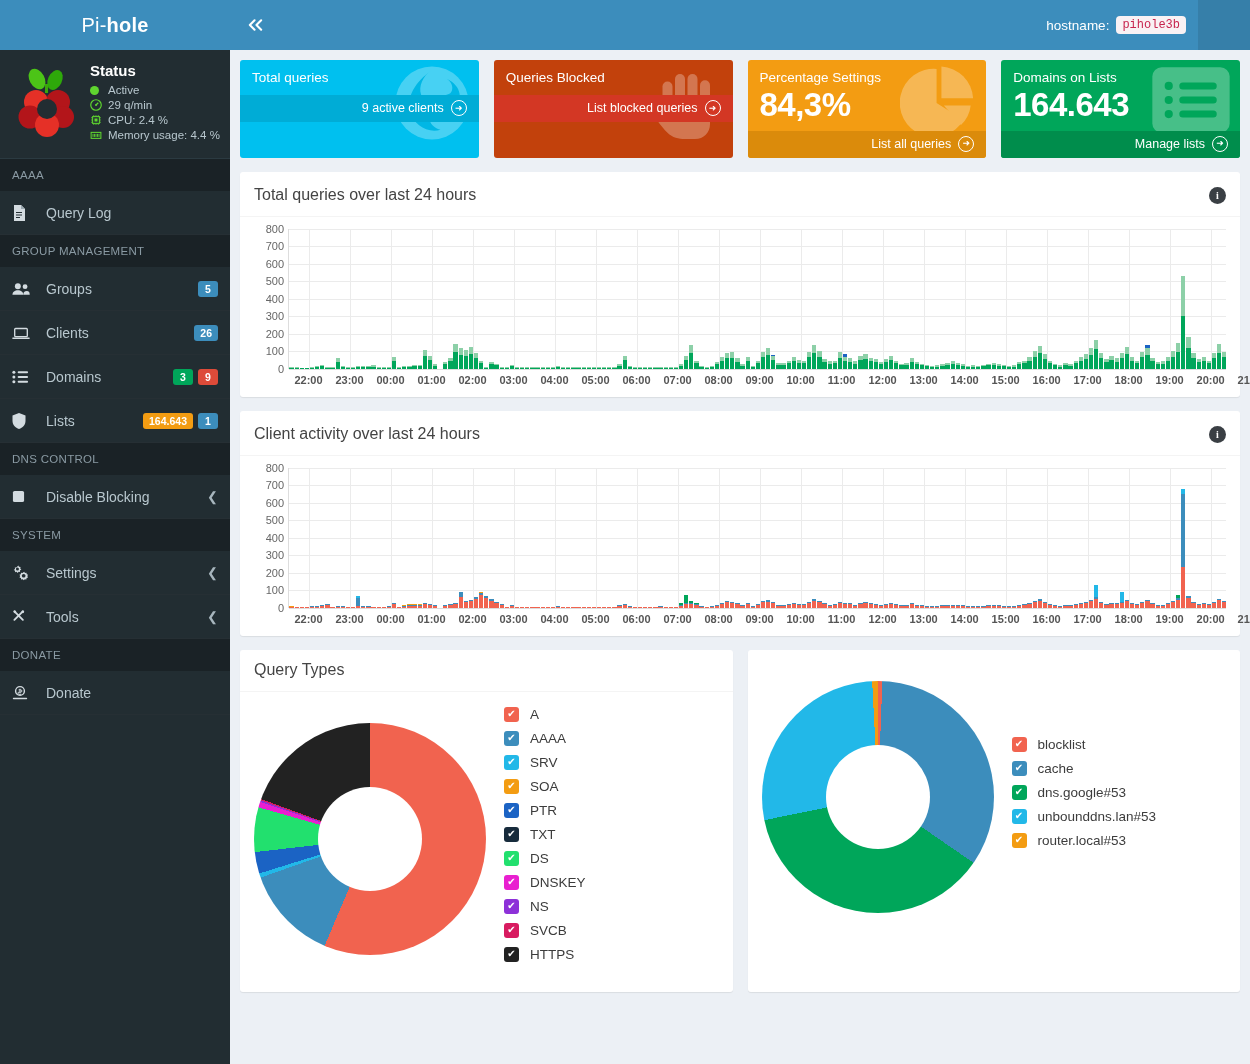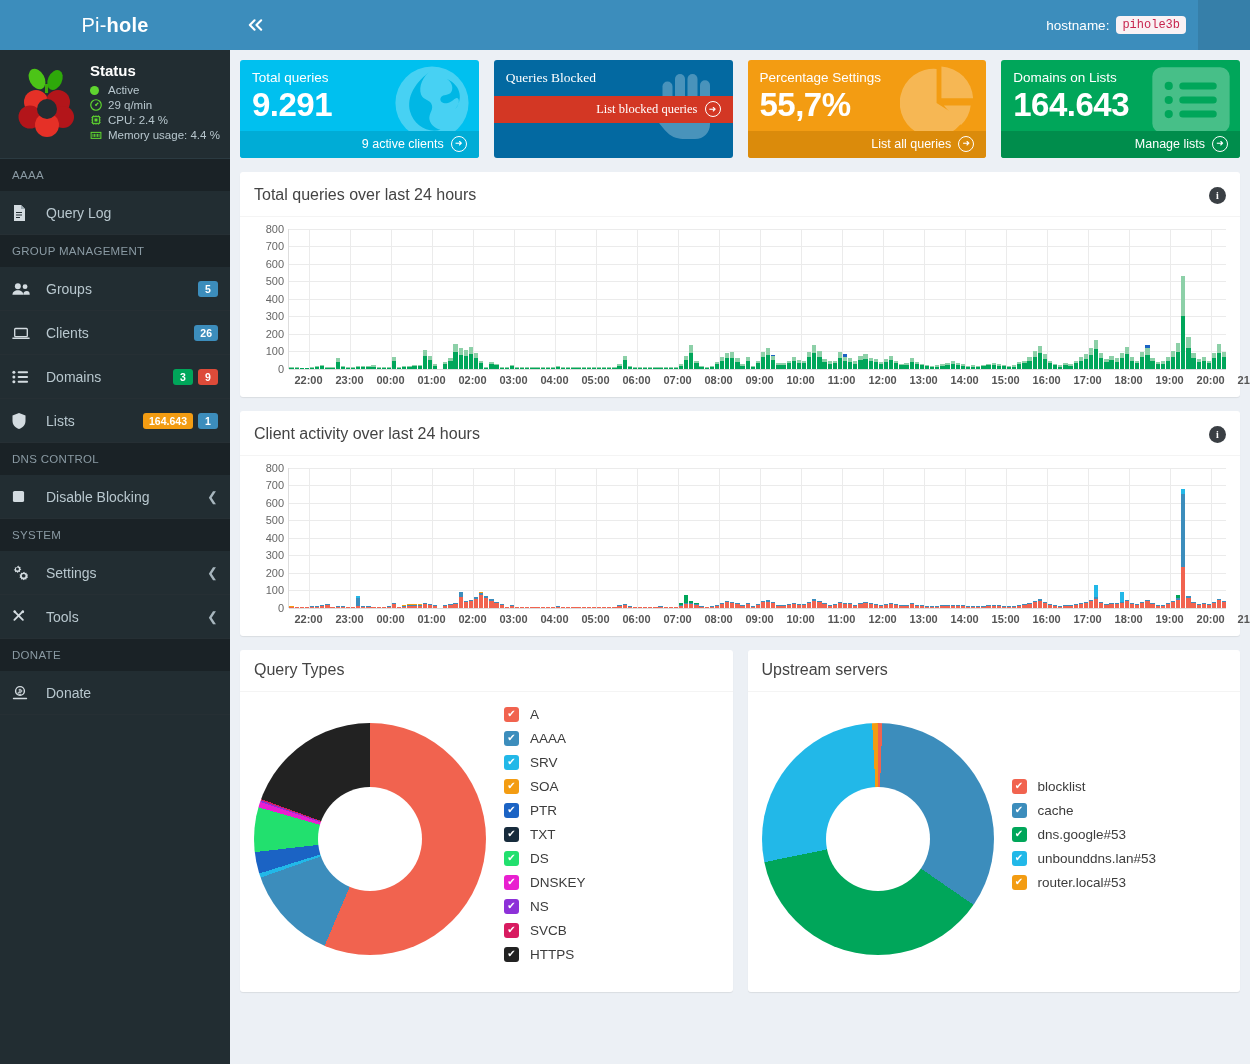--- a/index.html
+++ b/index.html
@@ -94,21 +94,21 @@
   .card-footer {
     display: flex; align-items: center; justify-content: flex-end; gap: 7px;
     font-size: 12.5px; padding: 5px 12px 6px 12px; position: relative; z-index: 2;
   }
   .card-ico { position: absolute; right: 8px; top: 4px; opacity: .28; z-index: 1; }
   .arrow-circ {
     width: 16px; height: 16px; border-radius: 50%; border: 1.6px solid currentColor;
     display: inline-flex; align-items: center; justify-content: center; font-size: 9px; line-height: 1;
   }
   .c-blue { background: #00c0ef; }   .c-blue .card-footer { background: #00acd6; }
-  .c-red  { background: #0369a1; font-family: Liberation Serif, serif; }   .c-red  .card-footer { background: #d33724; }
+  .c-red  { background: #c2410c; }   .c-red  .card-footer { background: #d33724; }
   .c-orange { background: #f39c12; } .c-orange .card-footer { background: #db8b0b; }
   .c-green { background: #00a65a; }  .c-green .card-footer { background: #008d4c; }
 
   
   .panel { background: #fff; border-radius: 3px; border-top: 3px solid #fff; margin-bottom: 14px; box-shadow: 0 1px 1px rgba(0,0,0,.08); }
   .panel-head {
     height: 42px; display: flex; align-items: center; padding: 0 14px;
     border-bottom: 1px solid #f4f4f4;
   }
   .panel-title { font-size: 16px; color: #444; flex: 1 1 auto; font-weight: 400; }
@@ -373,21 +373,20 @@
         <div class="card c-blue">
           <div class="card-ico">
             <svg width="78" height="78" viewBox="0 0 64 64" fill="#fff">
               <circle cx="32" cy="32" r="30"></circle>
               <path d="M32 5c-8 5-11 14-9 20 2 5 8 4 9 9 1 4-3 7-2 12 1 4 5 7 9 8-11 3-22-4-25-15-3-12 4-24 18-34z" fill="#00a3cc"></path>
               <path d="M44 12c5 3 6 9 3 12-3 2-7 1-8 4-1 3 3 5 6 4 4-1 6-5 8-4 2 1 1 6-2 9 6-7 6-19-7-25z" fill="#00a3cc"></path>
             </svg>
           </div>
           <div class="card-body">
             <div class="card-title">Total queries</div>
-            <div class="card-num">9.291</div>
           </div>
           <div class="card-footer">
             <span>9 active clients</span>
             <span class="arrow-circ">➜</span>
           </div>
         </div>
 
         <div class="card c-red">
           <div class="card-ico">
             <svg width="80" height="80" viewBox="0 0 64 64" fill="#fff">
@@ -410,21 +409,21 @@
         <div class="card c-orange">
           <div class="card-ico">
             <svg width="78" height="78" viewBox="0 0 64 64" fill="#fff">
               <path d="M30 4A28 28 0 1 0 52 46L30 32z"></path>
               <path d="M34 2v26h26A28 28 0 0 0 34 2z"></path>
               <path d="M58 34H36l14 16a26 26 0 0 0 8-16z"></path>
             </svg>
           </div>
           <div class="card-body">
             <div class="card-title">Percentage Settings</div>
-            <div class="card-num">55,7%</div>
+            <div class="card-num">84,3%</div>
           </div>
           <div class="card-footer">
             <span>List all queries</span>
             <span class="arrow-circ">➜</span>
           </div>
         </div>
 
         <div class="card c-green">
           <div class="card-ico">
             <svg width="82" height="72" viewBox="0 0 70 60" fill="#fff">
@@ -2105,23 +2104,20 @@
                 </div>
                 <div class="legend-item">
                   <span class="lg-box" style="background: rgb(34, 34, 34);">✔</span>
                   <span class="lg-label">HTTPS</span>
                 </div>
               </div>
           </div>
         </div>
 
         <div class="donut-panel">
-          <div class="panel-head">
-            <span class="panel-title">Upstream servers</span>
-          </div>
           <div class="donut-body">
             <div class="donut-holder">
               <div class="donut" id="donut1" style="width: 232px; height: 232px; border-radius: 50%; background: conic-gradient(rgb(241, 99, 79) 0deg, rgb(241, 99, 79) 2.16deg, rgb(60, 141, 188) 2.16deg, rgb(60, 141, 188) 124.56deg, rgb(0, 166, 90) 124.56deg, rgb(0, 166, 90) 258.48deg, rgb(34, 184, 232) 258.48deg, rgb(34, 184, 232) 357.12deg, rgb(243, 156, 18) 357.12deg, rgb(243, 156, 18) 360deg);">
                   <div class="hole" style="width: 104px; height: 104px;"></div>
                 </div>
             </div>
             <div class="legend" id="legend1">
                 <div class="legend-item">
                   <span class="lg-box" style="background: rgb(241, 99, 79);">✔</span>
                   <span class="lg-label">blocklist</span>

